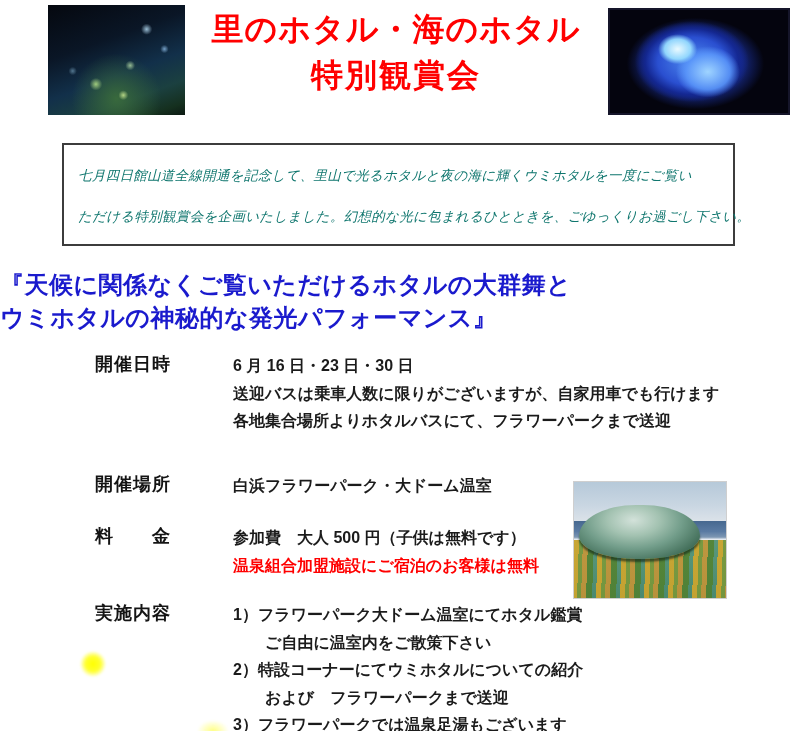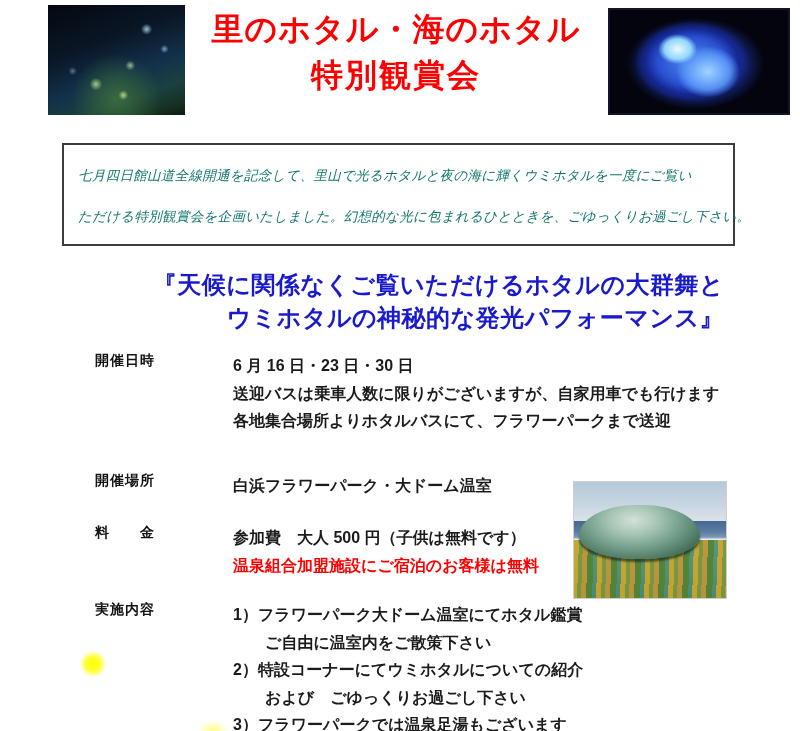--- a/index.html
+++ b/index.html
@@ -48,27 +48,27 @@
     position:absolute; left:62px; top:143px; width:673px; height:103px;
     border:2px solid #3c3c3c; background:#ffffff;
     padding:10px 14px 0 14px;
   }
   .intro-box p {
     font-size:13.5px; line-height:41px; color:#0f766e; letter-spacing:.3px;
     font-style:italic; white-space:pre;
   }
 
   
-  .headline { position:absolute; left:0; top:268px; width:724px; text-align:right;
+  .headline { position:absolute; left:0; top:268px; width:724px; text-align:left;
               color:#1a1acd; font-weight:bold; }
   .headline div { font-size:24px; line-height:33px; letter-spacing:.5px; }
 
   
   .row { position:absolute; left:0; width:800px; }
-  .row .lbl { position:absolute; left:95px; top:0; font-size:14px; font-weight:bold;
+  .row .lbl { position:absolute; left:95px; top:0; font-size:18px; font-weight:bold;
               color:#141414; white-space:pre; letter-spacing:1px; }
   .row .lines { position:absolute; left:233px; top:0; }
   .row .lines div { font-size:16px; line-height:27.5px; color:#1b1b1b; white-space:pre;font-weight:bold; }
   .row .lines .note { color:#ff0000; font-weight:bold; }
   .row1 { top:352px; } .row2 { top:472px; } .row3 { top:524px; } .row4 { top:601px; }
 
   
   .dome { left:573px; top:481px; width:154px; height:118px; border:1px solid #cfcfcf;
           overflow:hidden; background:#9db4c8; }
   .d-sky   { position:absolute; left:0; top:0; width:100%; height:34%;
@@ -141,21 +141,21 @@
       <div class="note">温泉組合加盟施設にご宿泊のお客様は無料</div>
     </div>
   </div>
 
   <div class="row row4">
     <span class="lbl">実施内容</span>
     <div class="lines">
       <div>1）フラワーパーク大ドーム温室にてホタル鑑賞</div>
       <div>　　ご自由に温室内をご散策下さい</div>
       <div>2）特設コーナーにてウミホタルについての紹介</div>
-      <div>　　および　ごゆっくりお過ごし下さい</div>
+      <div>　　および　フラワーパークまで送迎</div>
       <div>3）フラワーパークでは温泉足湯もございます</div>
     </div>
   </div>
 
   <div class="photo dome">
     <div class="d-sky"></div>
     <div class="d-sea"></div>
     <div class="d-garden"></div>
     <div class="d-dome"></div>
   </div>

